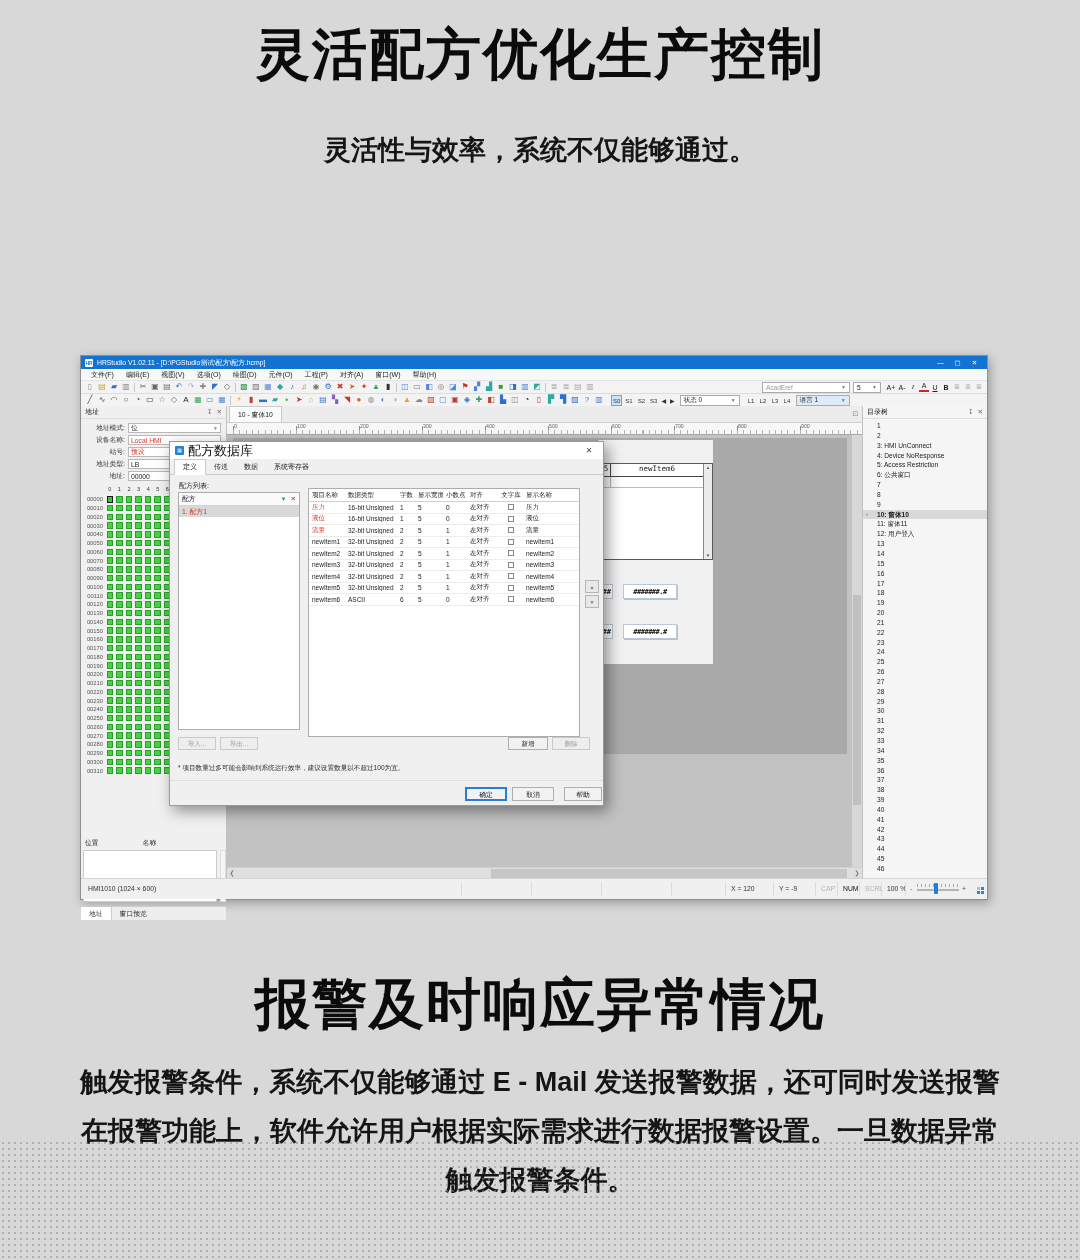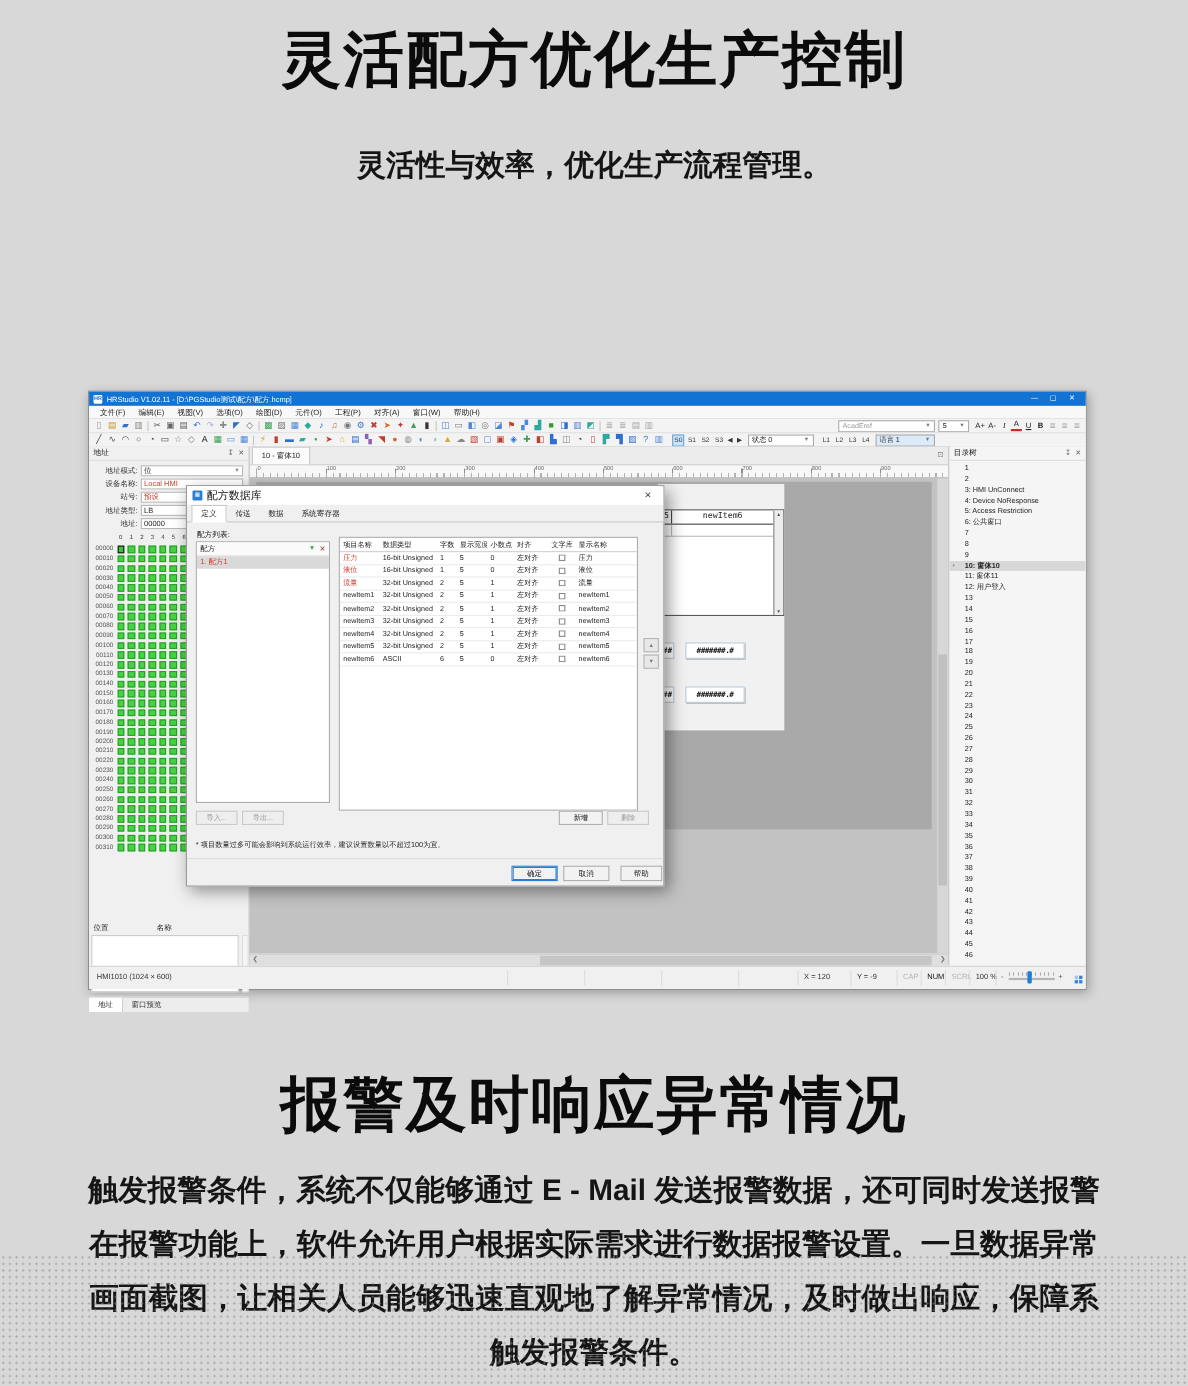--- a/index.html
+++ b/index.html
@@ -160,21 +160,21 @@
   .grip{position:absolute;right:3px;top:6px;width:9px;height:9px}
   .grip::after{content:"";position:absolute;right:0;bottom:0;width:3px;height:3px;background:#2f86d6;
         box-shadow:-4px 0 #2f86d6,0 -4px #2f86d6,-4px -4px #9cc6ea}
 
   
   .dlg{position:absolute;left:88px;top:85px;width:435px;height:365px;background:#f0f0f0;
         border:1px solid #9a9a9a;box-shadow:4px 5px 14px rgba(0,0,0,.42);z-index:30}
   .dtitle{height:17px;background:#fff;display:flex;align-items:center;padding:0 5px;gap:4px}
   .dico{width:9px;height:9px;background:#2a7fd4;border-radius:1px;color:#fff;font-size:5px;
         line-height:9px;text-align:center;flex:0 0 auto}
-  .dttl{font-size:10px;color:#111}
+  .dttl{font-size:13px;color:#111}
   .dclose{margin-left:auto;font-size:8px;color:#444;width:18px;text-align:center}
   .dtabs{position:absolute;top:17px;left:0;width:100%;height:16px;border-bottom:1px solid #c9c9c9;
         display:flex;align-items:flex-end;padding-left:4px;background:#f0f0f0}
   .dtab{font-size:7px;padding:2px 8px;color:#222}
   .dtab.on{background:#fff;border:1px solid #c9c9c9;border-bottom:1px solid #fff;margin-bottom:-1px}
   .dlbl{position:absolute;left:9px;top:39px;font-size:7px}
   .dlist{position:absolute;left:8px;top:50px;width:122px;height:238px;background:#fff;border:1px solid #adadad}
   .dlhead{height:13px;border-bottom:1px solid #d5d5d5;display:flex;align-items:center;padding:0 3px;
         font-size:6.8px;background:#fafafa}
   .fico{margin-left:auto;color:#3aa05a;font-size:6px}
@@ -206,21 +206,21 @@
         font-size:6.8px;text-align:center;line-height:13px;color:#111}
   #btn-ok{left:295px;width:42px;border:1px solid #2b7cd3;box-shadow:inset 0 0 0 1px #2b7cd3}
   #btn-cancel{left:342px;width:42px}
   #btn-help{left:394px;width:38px}
 </style>
 </head>
 <body>
 
 <div class="main-title" id="title1">灵活配方优化生产控制</div>
 <div class="para" id="para1">
-  <div>灵活性与效率，优化生产流程管理。</div>
+  <div>灵活性与效率，系统不仅能够通过。</div>
 </div>
 
 <div class="win">
   <div class="tbar">
     <span class="appico">HR</span>
     <span class="ttl">HRStudio V1.02.11 - [D:\PGStudio测试\配方\配方.hcmp]</span>
     <span class="wctl">
       <span class="wbtn">—</span>
       <span class="wbtn">▢</span>
       <span class="wbtn">✕</span>
@@ -1784,16 +1784,15 @@
     <div class="dbtn" id="btn-ok">确定</div>
     <div class="dbtn" id="btn-cancel">取消</div>
     <div class="dbtn" id="btn-help">帮助</div>
   </div>
 </div>
 
 <div class="main-title" id="title2">报警及时响应异常情况</div>
 <div class="para" id="para2">
   <div>触发报警条件，系统不仅能够通过 E - Mail 发送报警数据，还可同时发送报警</div>
   <div>在报警功能上，软件允许用户根据实际需求进行数据报警设置。一旦数据异常</div>
-  <div>画面截图，让相关人员能够迅速直观地了解异常情况，及时做出响应，保障系</div>
   <div>触发报警条件。</div>
 </div>
 <div class="dots"></div>
 
 </body></html>

